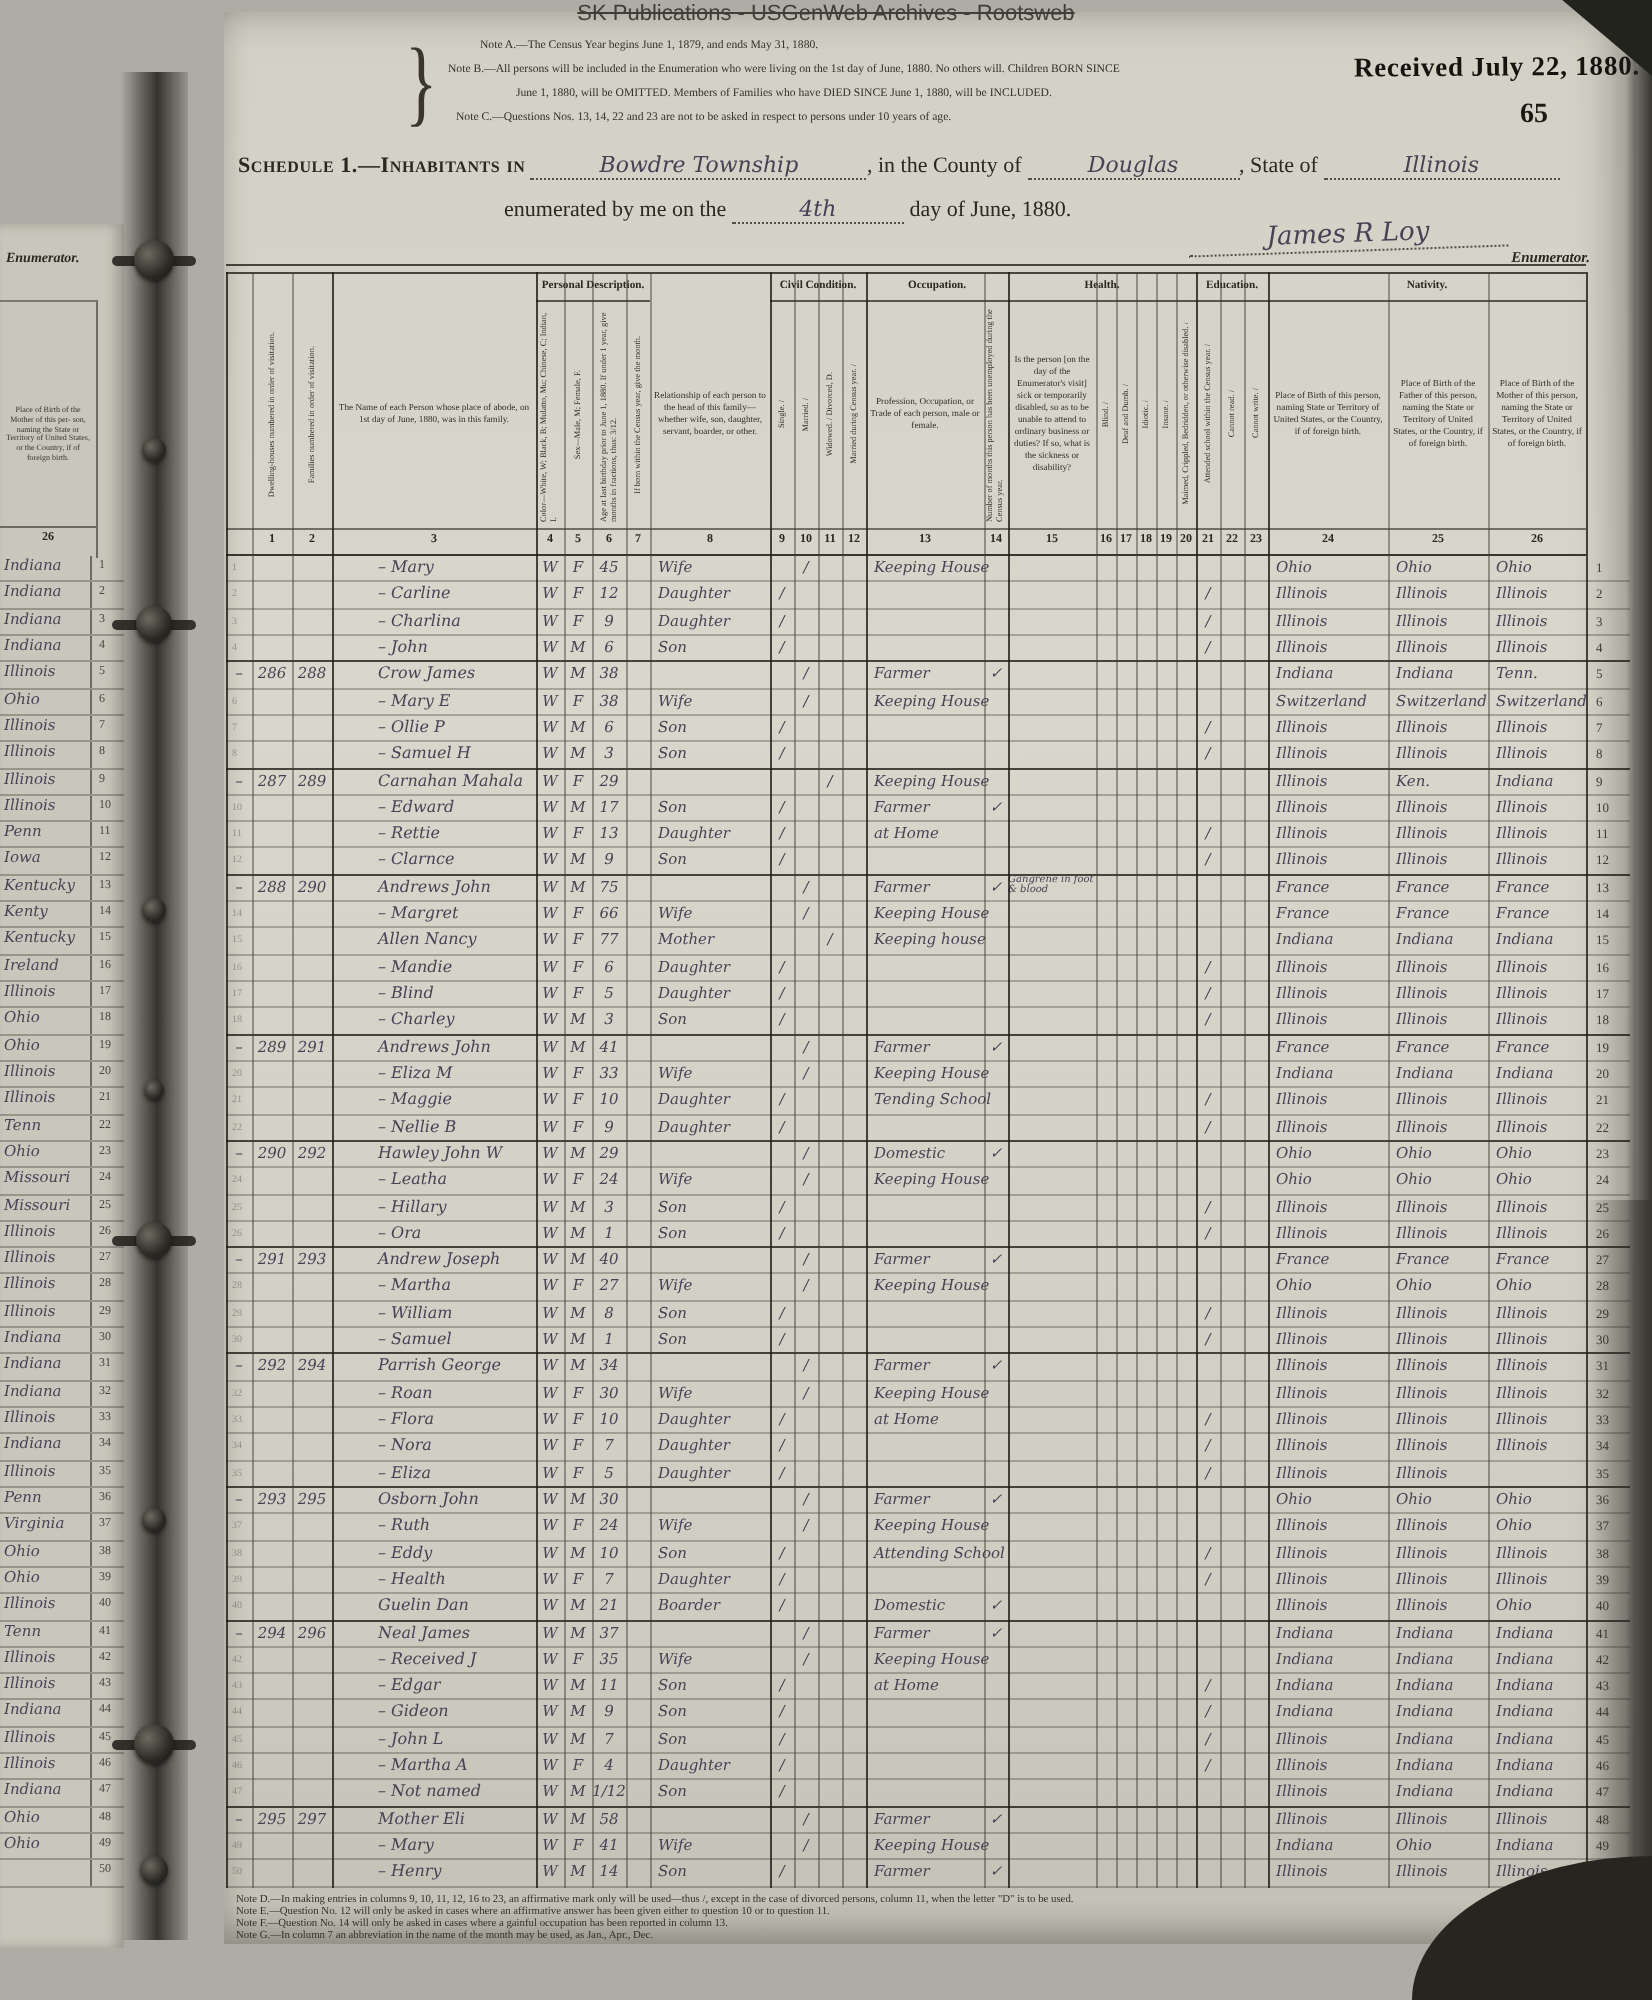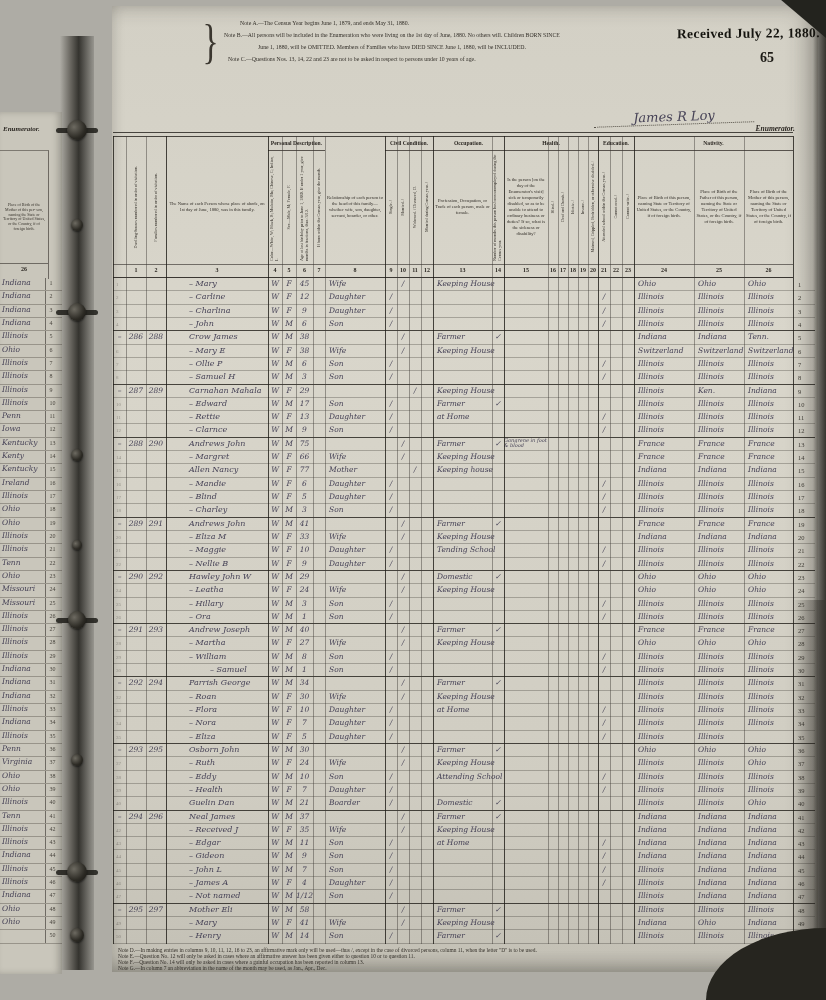--- a/index.html
+++ b/index.html
@@ -105,20 +105,21 @@
 </head>
 <body>
 
 <div class="scan">
 
   <div class="paper"></div>
   <div class="lpaper"></div>
 
   <div class="content">
 
+    <div class="banner">SK Publications - USGenWeb Archives - Rootsweb</div>
 
     <div class="rod"></div>
     <div class="brad" style="left:67px;top:120px;width:20px;height:20px"></div>
     <div class="bradbar" style="left:56px;top:128px;width:42px"></div>
     <div class="brad" style="left:71px;top:219px;width:12px;height:12px"></div>
     <div class="brad" style="left:68px;top:303px;width:18px;height:18px"></div>
     <div class="bradbar" style="left:56px;top:310px;width:42px"></div>
     <div class="brad" style="left:71px;top:449px;width:12px;height:12px"></div>
     <div class="brad" style="left:72px;top:540px;width:10px;height:10px"></div>
     <div class="brad" style="left:68px;top:611px;width:18px;height:18px"></div>
@@ -133,20 +134,31 @@
     <div class="notes">
       <div class="ind1">Note A.—The Census Year begins June 1, 1879, and ends May 31, 1880.</div>
       <div>Note B.—All persons will be included in the Enumeration who were living on the 1st day of June, 1880.  No others will.  Children BORN SINCE</div>
       <div class="ind2">June 1, 1880, will be OMITTED.  Members of Families who have DIED SINCE June 1, 1880, will be INCLUDED.</div>
       <div class="ind3">Note C.—Questions Nos. 13, 14, 22 and 23 are not to be asked in respect to persons under 10 years of age.</div>
     </div>
 
     <div class="stamp">Received July 22, 1880.</div>
     <div class="sheetno">65</div>
 
+    <div class="schline1">
+      <span class="schtitle">Schedule 1.—Inhabitants in</span>
+      <span class="hw dotted" style="min-width:168px">Bowdre Township</span><span>, in the County of</span>
+      <span class="hw dotted" style="min-width:106px">Douglas</span><span>, State of</span>
+      <span class="hw dotted" style="min-width:118px">Illinois</span>
+    </div>
+    <div class="schline2">
+      <span>enumerated by me on the</span>
+      <span class="hw dotted" style="min-width:86px">4th</span>
+      <span>day of June, 1880.</span>
+    </div>
     <div class="signature">
       <span class="hw dotted" style="min-width:160px;transform:rotate(-2deg)">James R Loy</span>
     </div>
     <div class="enum-right">Enumerator.</div>
 
     <div class="lm-enum">Enumerator.</div>
     <div class="lm-head">
       <div class="txt">Place of Birth of the Mother of this per- son, naming the State or Territory of United States, or the Country, if of foreign birth.</div>
       <div class="num">26</div>
     </div>
@@ -1342,21 +1354,21 @@
           <div class="c" style="width: 12px;"></div>
           <div class="c hwc" style="width: 60px; padding-left: 4px;">Illinois</div>
           <div class="c hwc" style="width: 50px; padding-left: 4px;">Illinois</div>
           <div class="c hwc" style="width: 49px; padding-left: 4px;">Illinois</div>
           <div class="c rno" style="width: 22px;">29</div>
         </div>
         <div class="r fe">
           <div class="c faintno" style="width: 13px;">30</div>
           <div class="c hwc ctr" style="width: 20px;"></div>
           <div class="c hwc ctr" style="width: 20px;"></div>
-          <div class="c hwc name" style="width: 102px; text-align: center;">– Samuel</div>
+          <div class="c hwc name" style="width: 102px;">– Samuel</div>
           <div class="c hwc ctr" style="width: 14px;">W</div>
           <div class="c hwc ctr" style="width: 14px;">M</div>
           <div class="c hwc ctr" style="width: 17px;">1</div>
           <div class="c" style="width: 12px;"></div>
           <div class="c hwc" style="width: 60px; padding-left: 4px;">Son</div>
           <div class="c hwc ctr" style="width: 12px;">/</div>
           <div class="c hwc ctr" style="width: 12px;"></div>
           <div class="c hwc ctr" style="width: 12px;"></div>
           <div class="c" style="width: 12px;"></div>
           <div class="c hwc" style="width: 59px; padding-left: 4px;"></div>
@@ -1822,21 +1834,21 @@
           <div class="c" style="width: 12px;"></div>
           <div class="c hwc" style="width: 60px; padding-left: 4px;">Illinois</div>
           <div class="c hwc" style="width: 50px; padding-left: 4px;">Indiana</div>
           <div class="c hwc" style="width: 49px; padding-left: 4px;">Indiana</div>
           <div class="c rno" style="width: 22px;">45</div>
         </div>
         <div class="r">
           <div class="c faintno" style="width: 13px;">46</div>
           <div class="c hwc ctr" style="width: 20px;"></div>
           <div class="c hwc ctr" style="width: 20px;"></div>
-          <div class="c hwc name" style="width: 102px;">– James A</div>
+          <div class="c hwc name" style="width: 102px;">– Martha A</div>
           <div class="c hwc ctr" style="width: 14px;">W</div>
           <div class="c hwc ctr" style="width: 14px;">F</div>
           <div class="c hwc ctr" style="width: 17px;">4</div>
           <div class="c" style="width: 12px;"></div>
           <div class="c hwc" style="width: 60px; padding-left: 4px;">Daughter</div>
           <div class="c hwc ctr" style="width: 12px;">/</div>
           <div class="c hwc ctr" style="width: 12px;"></div>
           <div class="c hwc ctr" style="width: 12px;"></div>
           <div class="c" style="width: 12px;"></div>
           <div class="c hwc" style="width: 59px; padding-left: 4px;"></div>

